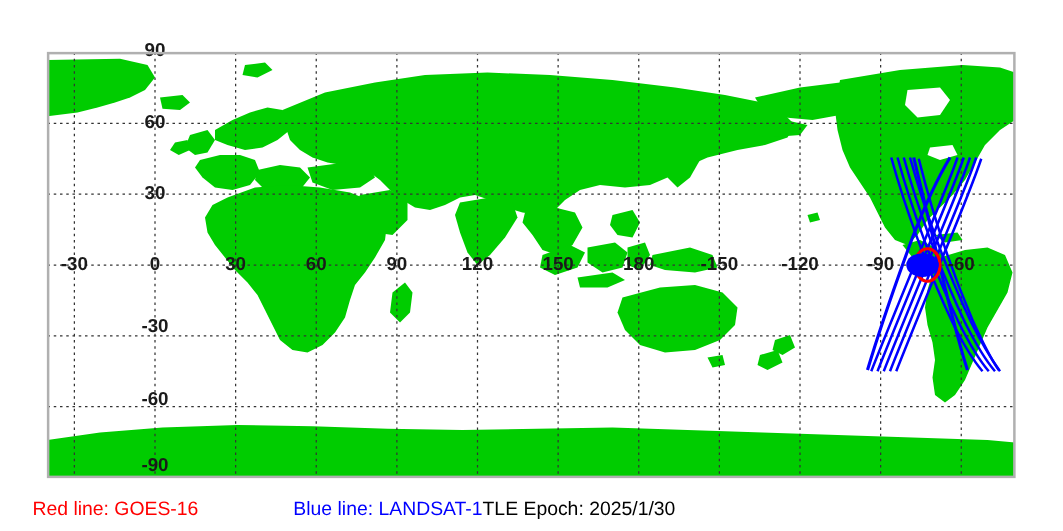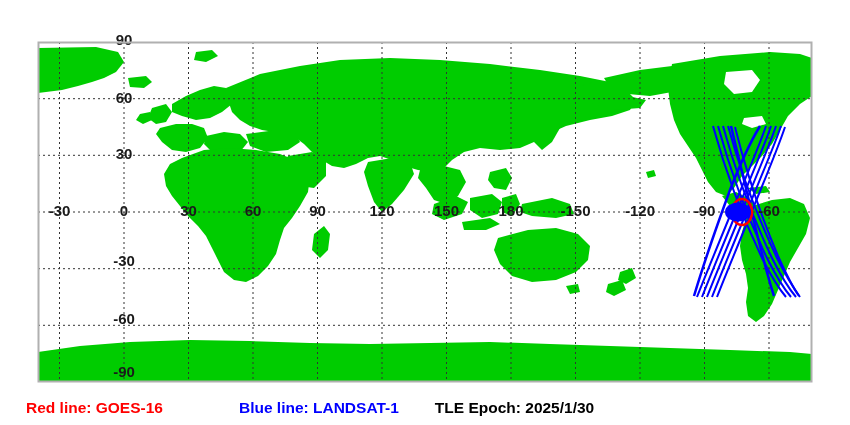--- a/index.html
+++ b/index.html
@@ -41,32 +41,31 @@
     left: 0;
     top: 390px;
     width: 850px;
     height: 35px;
     display: flex;
     align-items: center;
   }
   .legend-entry {
     font-family: "Liberation Sans", sans-serif;
     font-size: 15.5px;
-    font-weight: bold;
+    font-weight: normal;
     white-space: nowrap;
     letter-spacing: 0px;
   }
   #legend-red {
     margin-left: 26px;
   }
   #legend-blue {
     margin-left: 76px;
   }
   #legend-epoch {
-    margin-left: 36px;
     color: #000000;
     text-align: center;
   }
 </style>
 </head>
 <body>
 
 <div id="page">
 
   <div id="map-figure">

